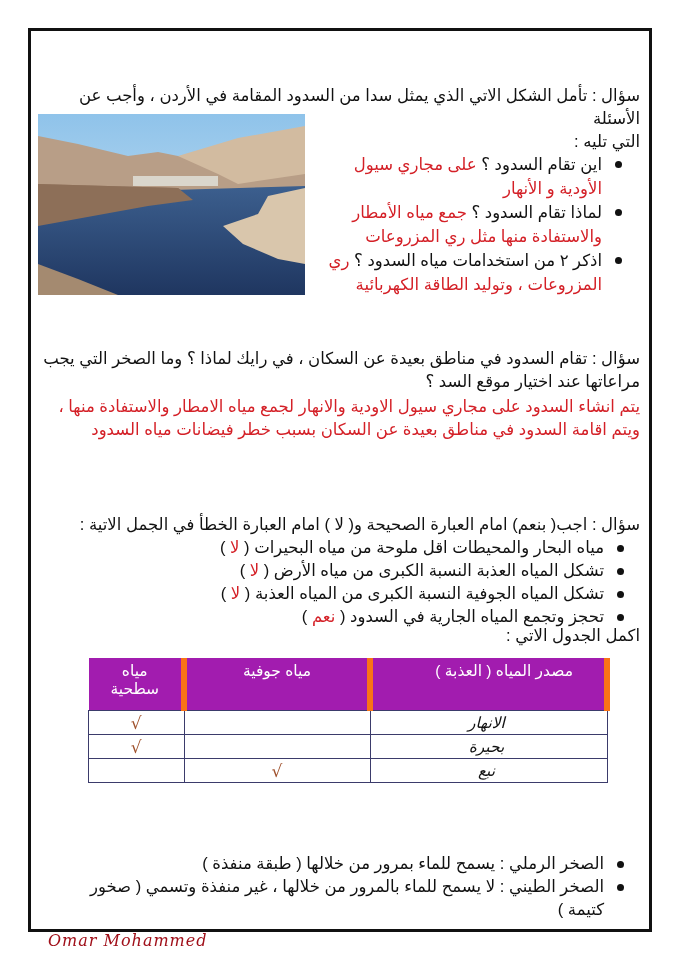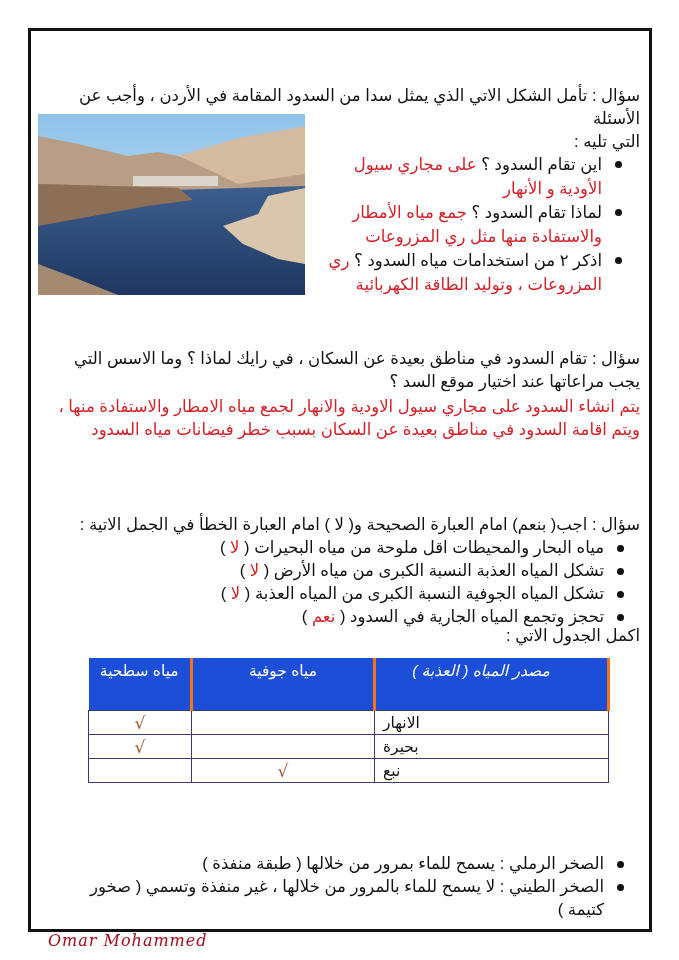--- a/index.html
+++ b/index.html
@@ -22,28 +22,28 @@
     .bullets li { position: relative; padding-right: 26px; }
     .bullets li::before {
       content: ""; position: absolute; right: 6px; top: 9px; width: 7px; height: 7px;
       background: #111; border-radius: 50%;
     }
     table.water {
       position: absolute; left: 88px; top: 658px; width: 522px; border-collapse: collapse;
       direction: rtl; font-size: 15.5px;
     }
     table.water th {
-      background: #1d4ed8; color: #fff; font-weight: normal; height: 48px; vertical-align: top;
-      padding: 4px 10px 0 10px; border-right: 3px solid #f97316; text-align: center;
+      background: #a21caf; color: #fff; font-weight: normal; height: 48px; vertical-align: top;
+      padding: 4px 10px 0 10px; border-right: 6px solid #f97316; text-align: center;
     }
-    table.water th:first-child { padding-right: 31px; font-style: italic; }
+    table.water th:first-child { text-align: right; padding-right: 31px; }
     table.water td {
       border: 1px solid #3b3b6b; height: 23px; padding: 0 8px; text-align: center;
     }
-    table.water td:first-child { text-align: left; padding-right: 12px; }
+    table.water td:first-child { text-align: center; padding-right: 12px; font-style: italic; }
     .check { color: #a0522d; font-family: "DejaVu Serif", serif; font-size: 17px; }
     .signature {
       position: absolute; left: 48px; top: 931px; color: #a0101a;
       font-family: "DejaVu Serif", serif; font-style: italic; font-size: 16px; letter-spacing: 1px;
     }
   </style>
 </head>
 <body>
 
 <div class="frame"></div>
@@ -85,21 +85,21 @@
     <li>
       <span>لماذا تقام السدود ؟ </span><span class="red">جمع مياه الأمطار والاستفادة منها مثل ري المزروعات</span>
     </li>
     <li>
       <span>اذكر ٢ من استخدامات مياه السدود ؟ </span><span class="red">ري المزروعات ، وتوليد الطاقة الكهربائية</span>
     </li>
   </ul>
 </div>
 
 <div class="abs rtl q-text" style="left:40px; top:347px; width:600px;">
-  <div>سؤال : تقام السدود في مناطق بعيدة عن السكان ، في رايك لماذا ؟ وما الاسس التي يجب مراعاتها عند اختيار موقع السد ؟</div>
+  <div>سؤال : تقام السدود في مناطق بعيدة عن السكان ، في رايك لماذا ؟ وما الصخر التي يجب مراعاتها عند اختيار موقع السد ؟</div>
   <div class="red" style="margin-top:2px;">يتم انشاء السدود على مجاري سيول الاودية والانهار لجمع مياه الامطار والاستفادة منها ،</div>
   <div class="red">ويتم اقامة السدود في مناطق بعيدة عن السكان  بسبب خطر فيضانات  مياه السدود</div>
 </div>
 
 <div class="abs rtl q-text" style="left:40px; top:476px; width:600px;margin-top:37px;">
   <div>سؤال : اجب(  بنعم) امام العبارة الصحيحة  و(  لا ) امام العبارة الخطأ  في الجمل الاتية :</div>
   <ul class="bullets" style="margin-right:10px;">
     <li><span>مياه البحار والمحيطات اقل ملوحة من مياه البحيرات </span>( <span class="red">لا</span> )</li>
     <li><span>تشكل المياه العذبة النسبة الكبرى من مياه الأرض </span>( <span class="red">لا</span> )</li>
     <li><span>تشكل المياه الجوفية النسبة الكبرى من المياه العذبة </span>( <span class="red">لا</span> )</li>

